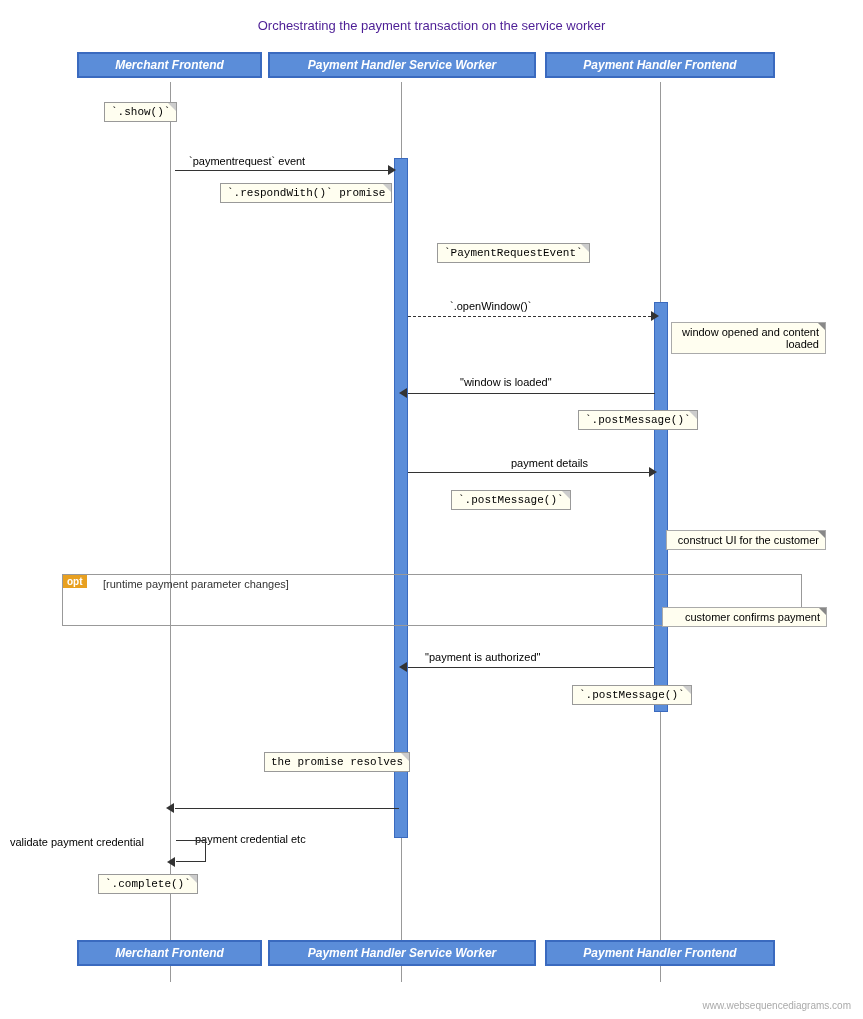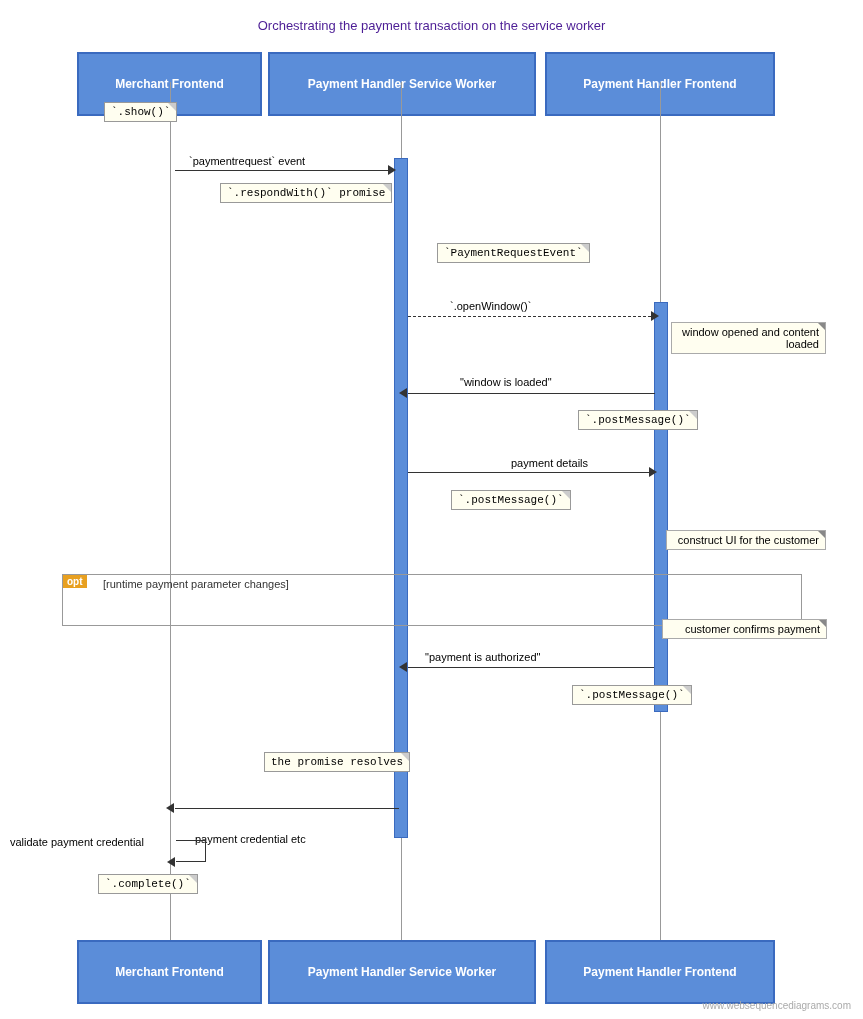--- a/index.html
+++ b/index.html
@@ -34,24 +34,25 @@
     }
 
     
     .lifeline-header {
       position: absolute;
       background: #5b8dd9;
       color: #fff;
       font-family: Arial, sans-serif;
       font-size: 12px;
       font-weight: bold;
-      padding: 23px 10px;
+      padding: 4px 10px;
       border: 2px solid #3a6abf;
       text-align: center;
       white-space: nowrap;
+      font-style: italic;
     }
 
     
     .lifeline-line {
       position: absolute;
       width: 1px;
       background: #999;
       border-left: 1px solid #999;
     }
 
@@ -257,21 +258,21 @@
 
   <div class="opt-box" style="left: 62px; top: 574px; width: 740px; height: 52px;">
     <div class="opt-label" style="left: 0; top: 0;">
       <span>opt</span>
     </div>
     <div class="opt-condition" style="left: 40px; top: 3px;">
       <span>[runtime payment parameter changes]</span>
     </div>
   </div>
 
-  <div class="side-note" style="left: 662px; top: 607px; width: 165px; margin-top: 12px;">
+  <div class="side-note" style="left: 662px; top: 607px; width: 165px;">
     <span>customer confirms payment</span>
   </div>
 
   <div class="arrow-line" style="left: 408px; top: 667px; width: 246px;"></div>
   <div class="arrowhead-left" style="left: 399px; top: 662px;"></div>
   <div class="arrow-label" style="left: 425px; top: 651px;">
     <span>"payment is authorized"</span>
   </div>
 
   <div class="note-box" style="left: 548px; top: 685px;">

